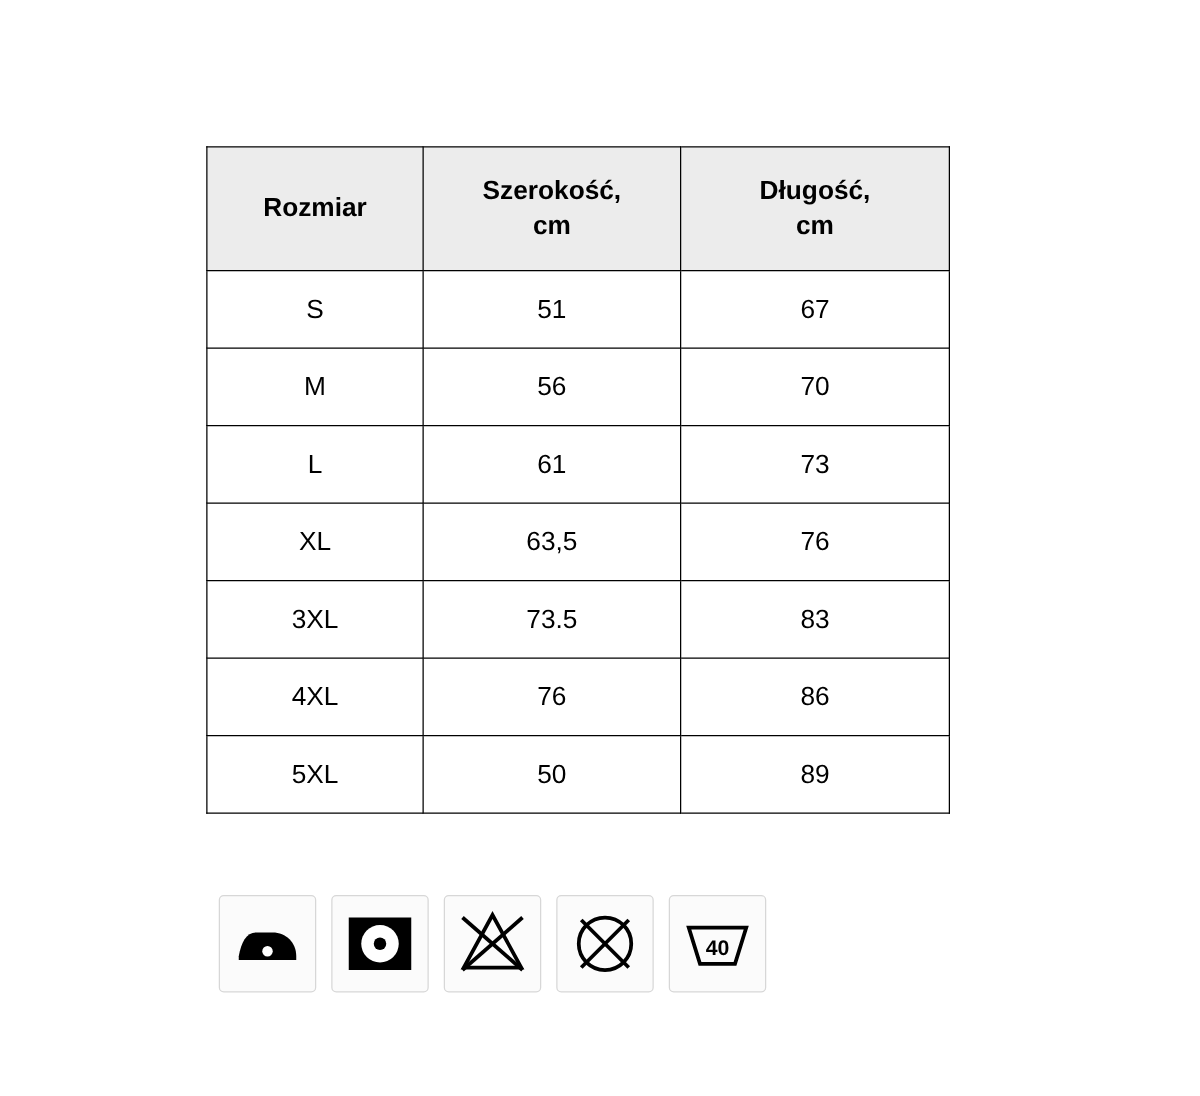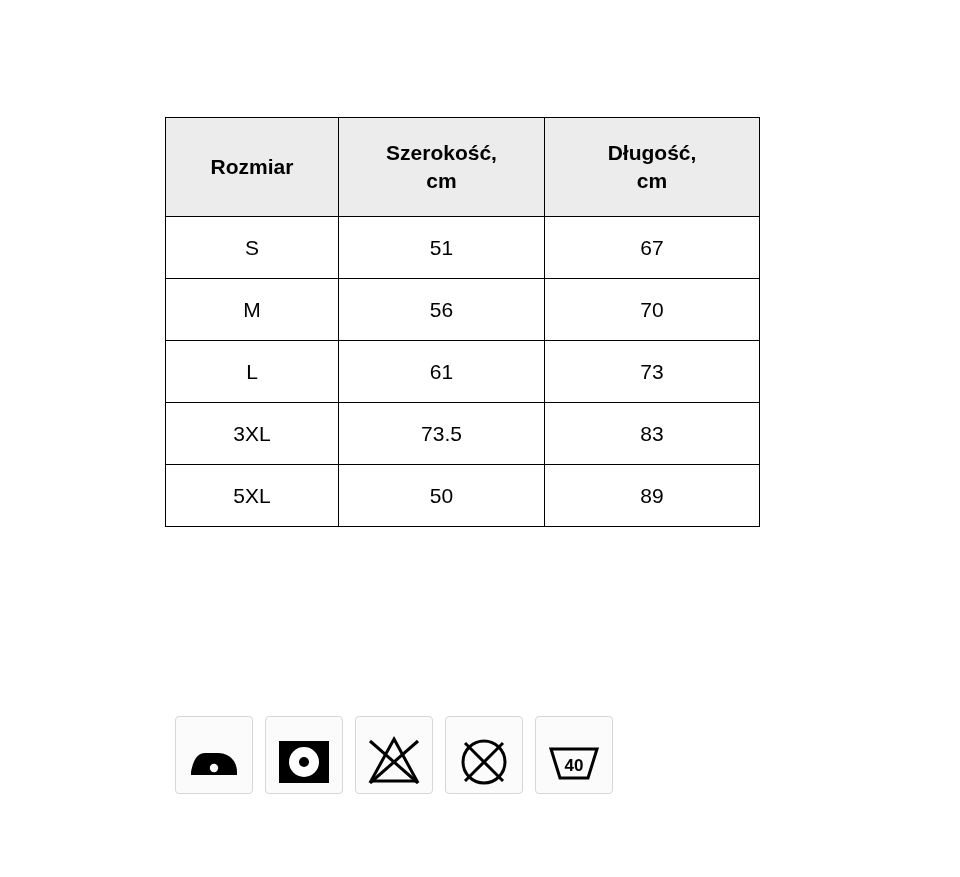--- a/index.html
+++ b/index.html
@@ -68,21 +68,21 @@
     display: flex;
     gap: 12px;
   }
   .care-icon {
     width: 78px;
     height: 78px;
     border: 1px solid #d7d7d7;
     border-radius: 4px;
     background: #fbfbfb;
     display: flex;
-    align-items: flex-end;
+    align-items: center;
     justify-content: center;
     box-sizing: border-box;
   }
   .care-icon svg { display: block; }
 </style>
 </head>
 <body>
 
 <div class="page">
 
@@ -113,23 +113,33 @@
         <td>M</td>
         <td>56</td>
         <td>70</td>
       </tr>
       <tr>
         <td>L</td>
         <td>61</td>
         <td>73</td>
       </tr>
       <tr>
+        <td>XL</td>
+        <td>63,5</td>
+        <td>76</td>
+      </tr>
+      <tr>
         <td>3XL</td>
         <td>73.5</td>
         <td>83</td>
+      </tr>
+      <tr>
+        <td>4XL</td>
+        <td>76</td>
+        <td>86</td>
       </tr>
       <tr>
         <td>5XL</td>
         <td>50</td>
         <td>89</td>
       </tr>
     </tbody>
   </table>
 
   <div class="care-icons">

